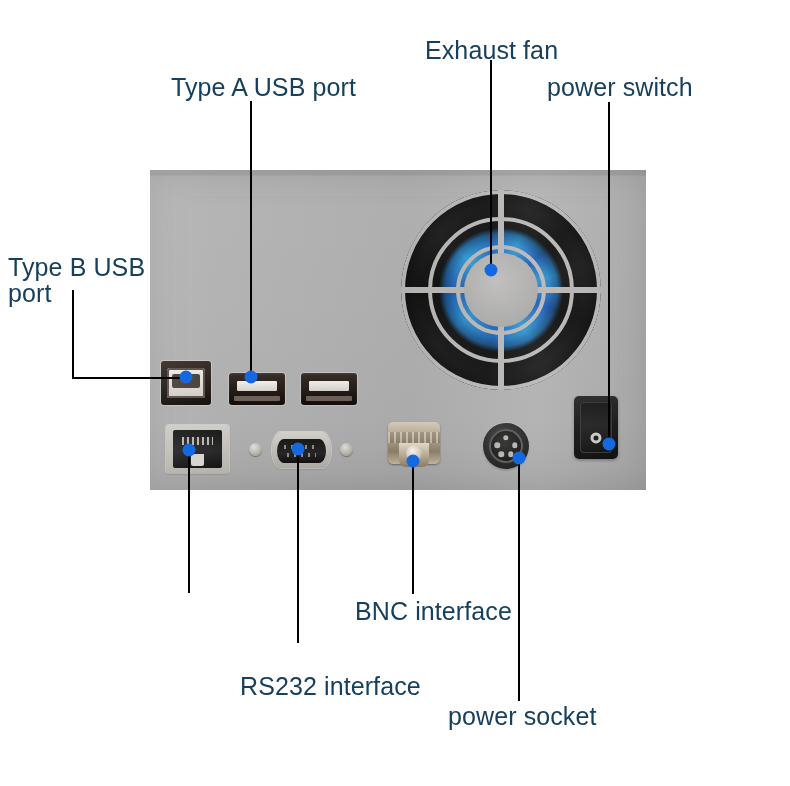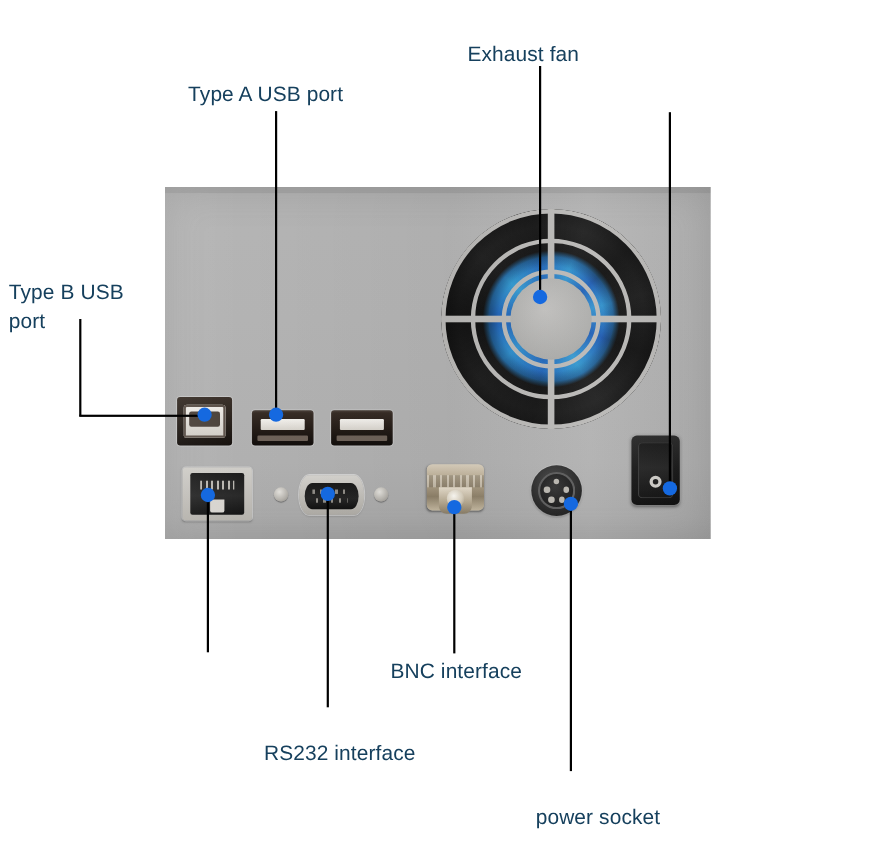--- a/index.html
+++ b/index.html
@@ -17,21 +17,21 @@
     height: 786px;
     background: #ffffff;
     overflow: hidden;
   }
 
   
   .callout-label {
     position: absolute;
     color: #16405d;
     font-family: "Liberation Sans", sans-serif;
-    font-size: 19px;
+    font-size: 25px;
     line-height: 26px;
     white-space: pre-line;
     letter-spacing: 0.1px;
   }
 
   
   .leader {
     position: absolute;
     background: #000000;
   }
@@ -388,26 +388,27 @@
   <div class="dot" style="left:251px; top:377px;"></div>
   <div class="dot" style="left:491px; top:270px;"></div>
   <div class="dot" style="left:609px; top:444px;"></div>
   <div class="dot" style="left:189px; top:450px;"></div>
   <div class="dot" style="left:298px; top:449px;"></div>
   <div class="dot" style="left:413px; top:461px;"></div>
   <div class="dot" style="left:519px; top:458px;"></div>
 
   <div class="callout-label" style="left:425px; top:37px;">Exhaust fan</div>
 
+  <div class="callout-label" style="left:547px; top:74px;">power switch</div>
 
   <div class="callout-label" style="left:8px; top:254px;">Type B USB
 port</div>
 
   <div class="callout-label" style="left:171px; top:74px;">Type A USB port</div>
 
 
   <div class="callout-label" style="left:240px; top:673px;">RS232 interface</div>
 
   <div class="callout-label" style="left:355px; top:598px;">BNC interface</div>
 
-  <div class="callout-label" style="left:487px; top:703px;margin-top:28px;">power socket</div>
+  <div class="callout-label" style="left:448px; top:703px;">power socket</div>
 
 </div>
 
 </body></html>

